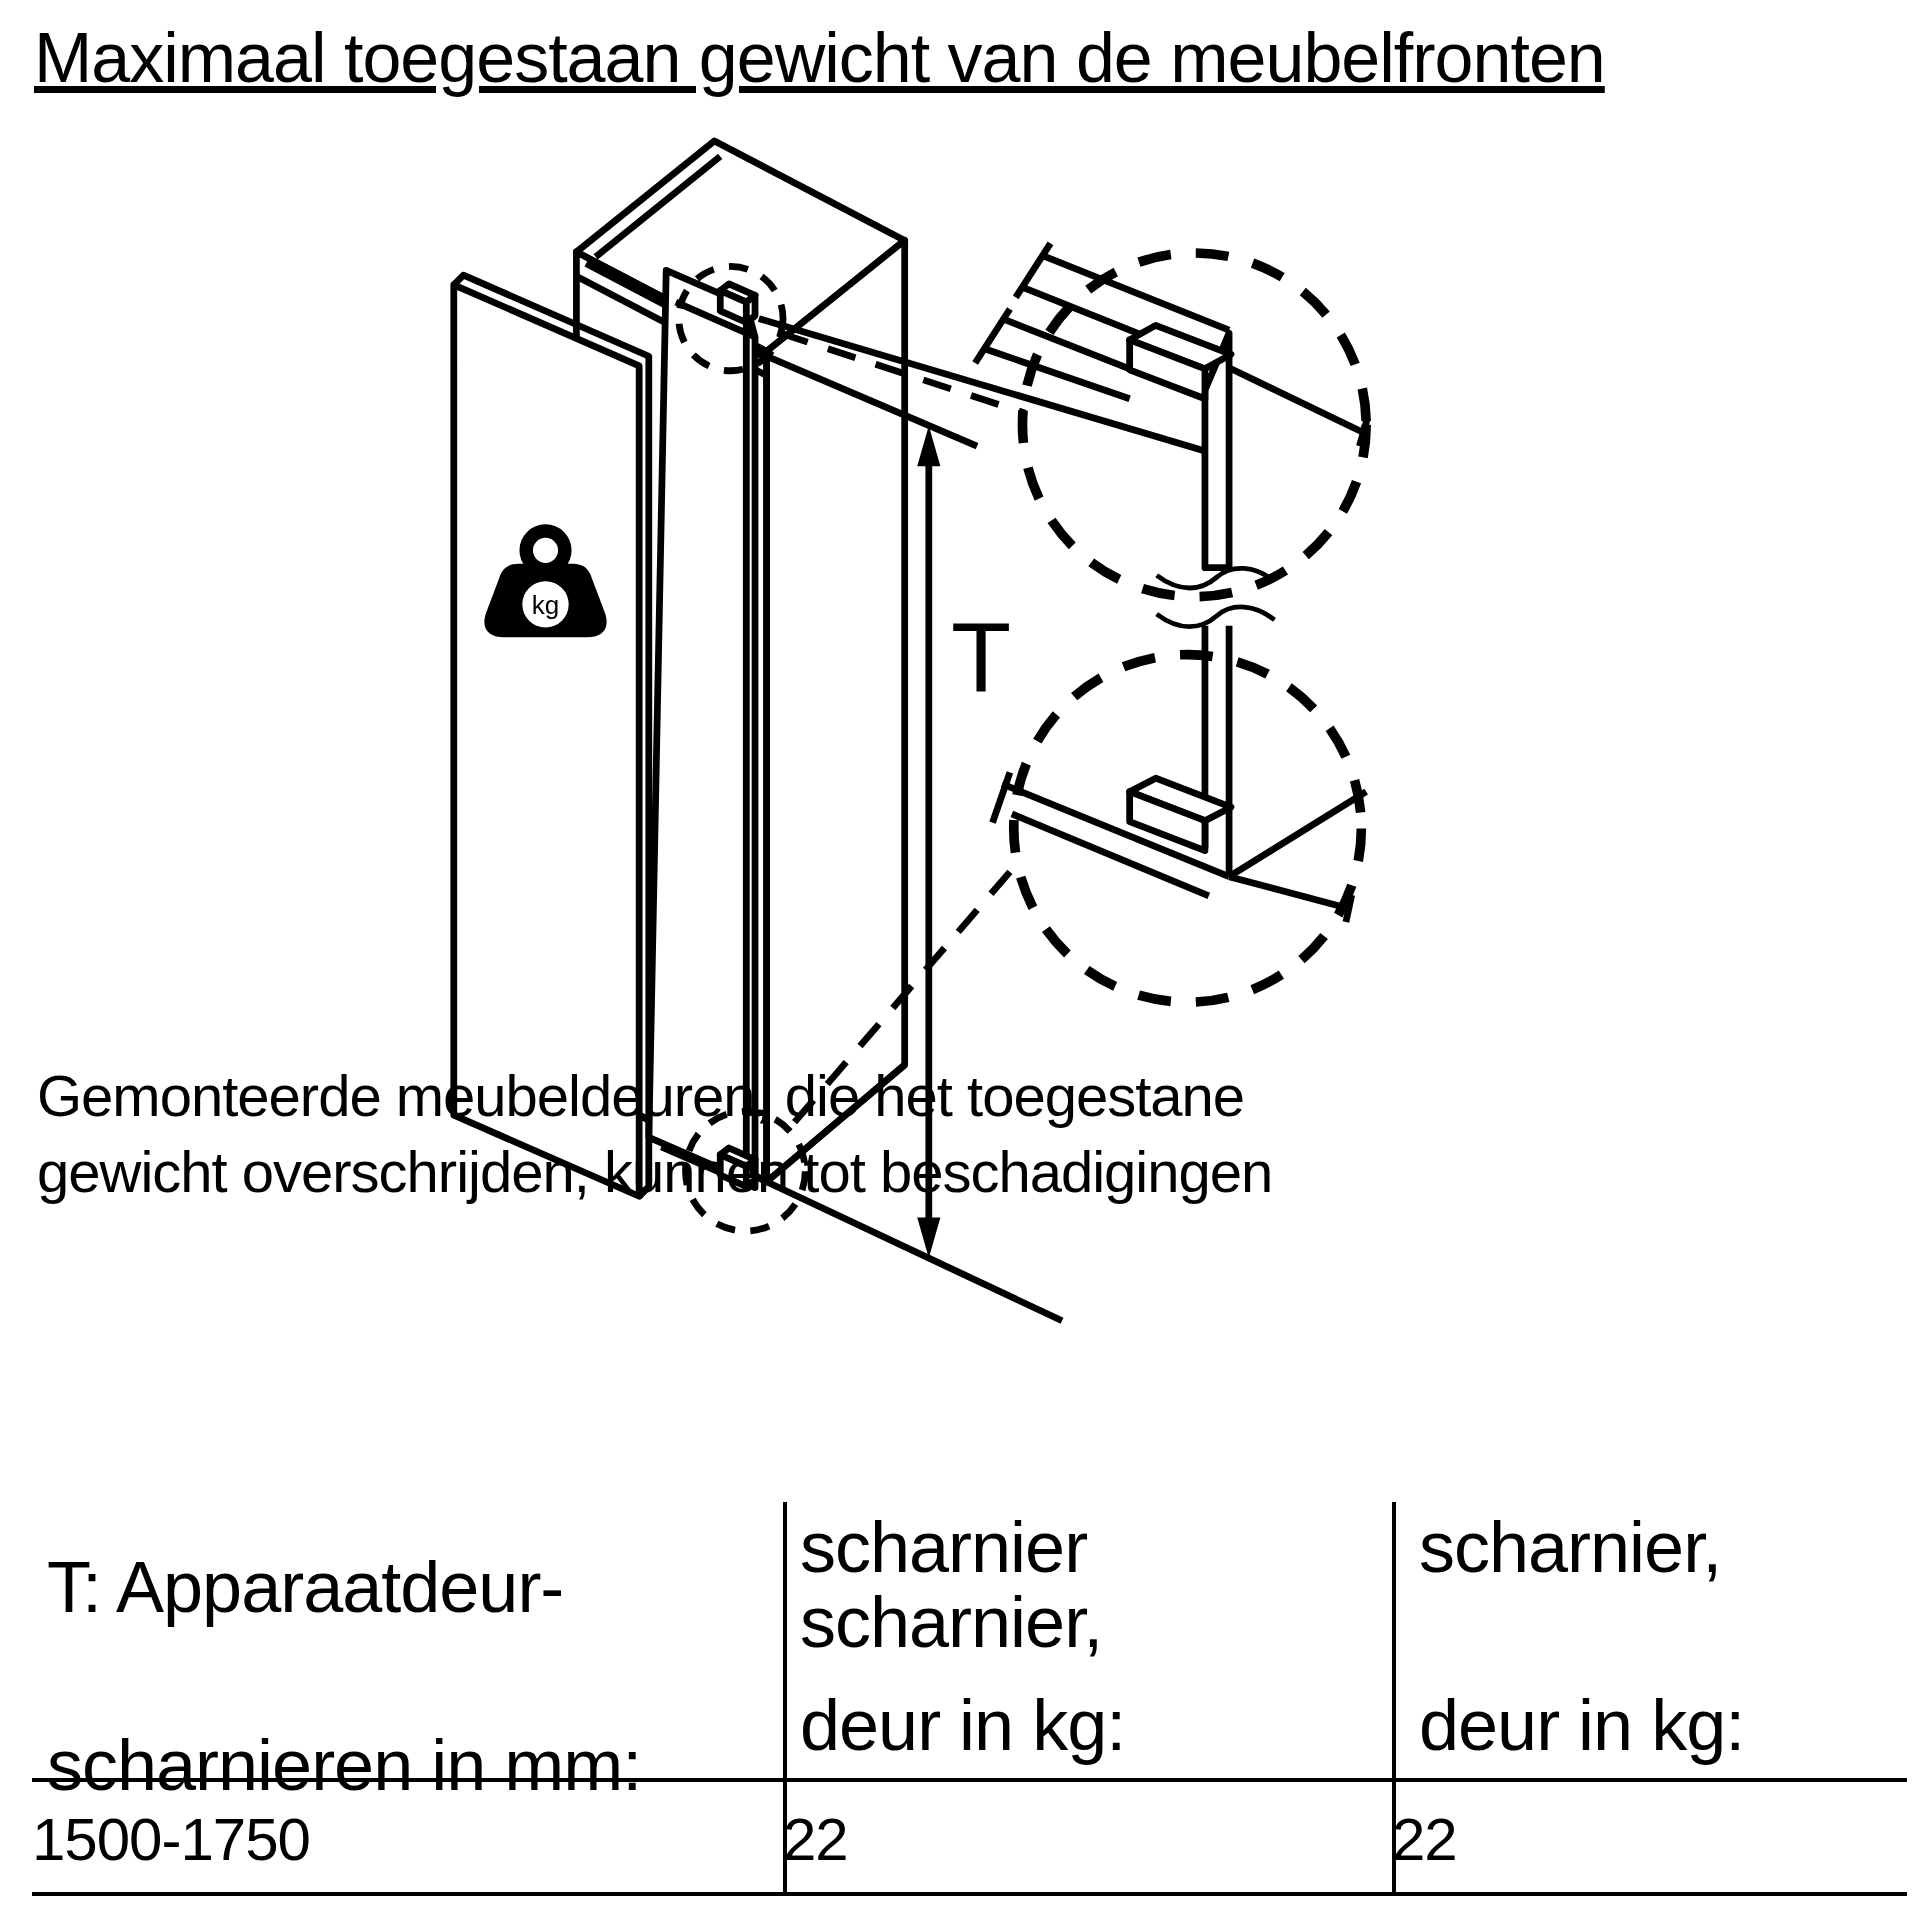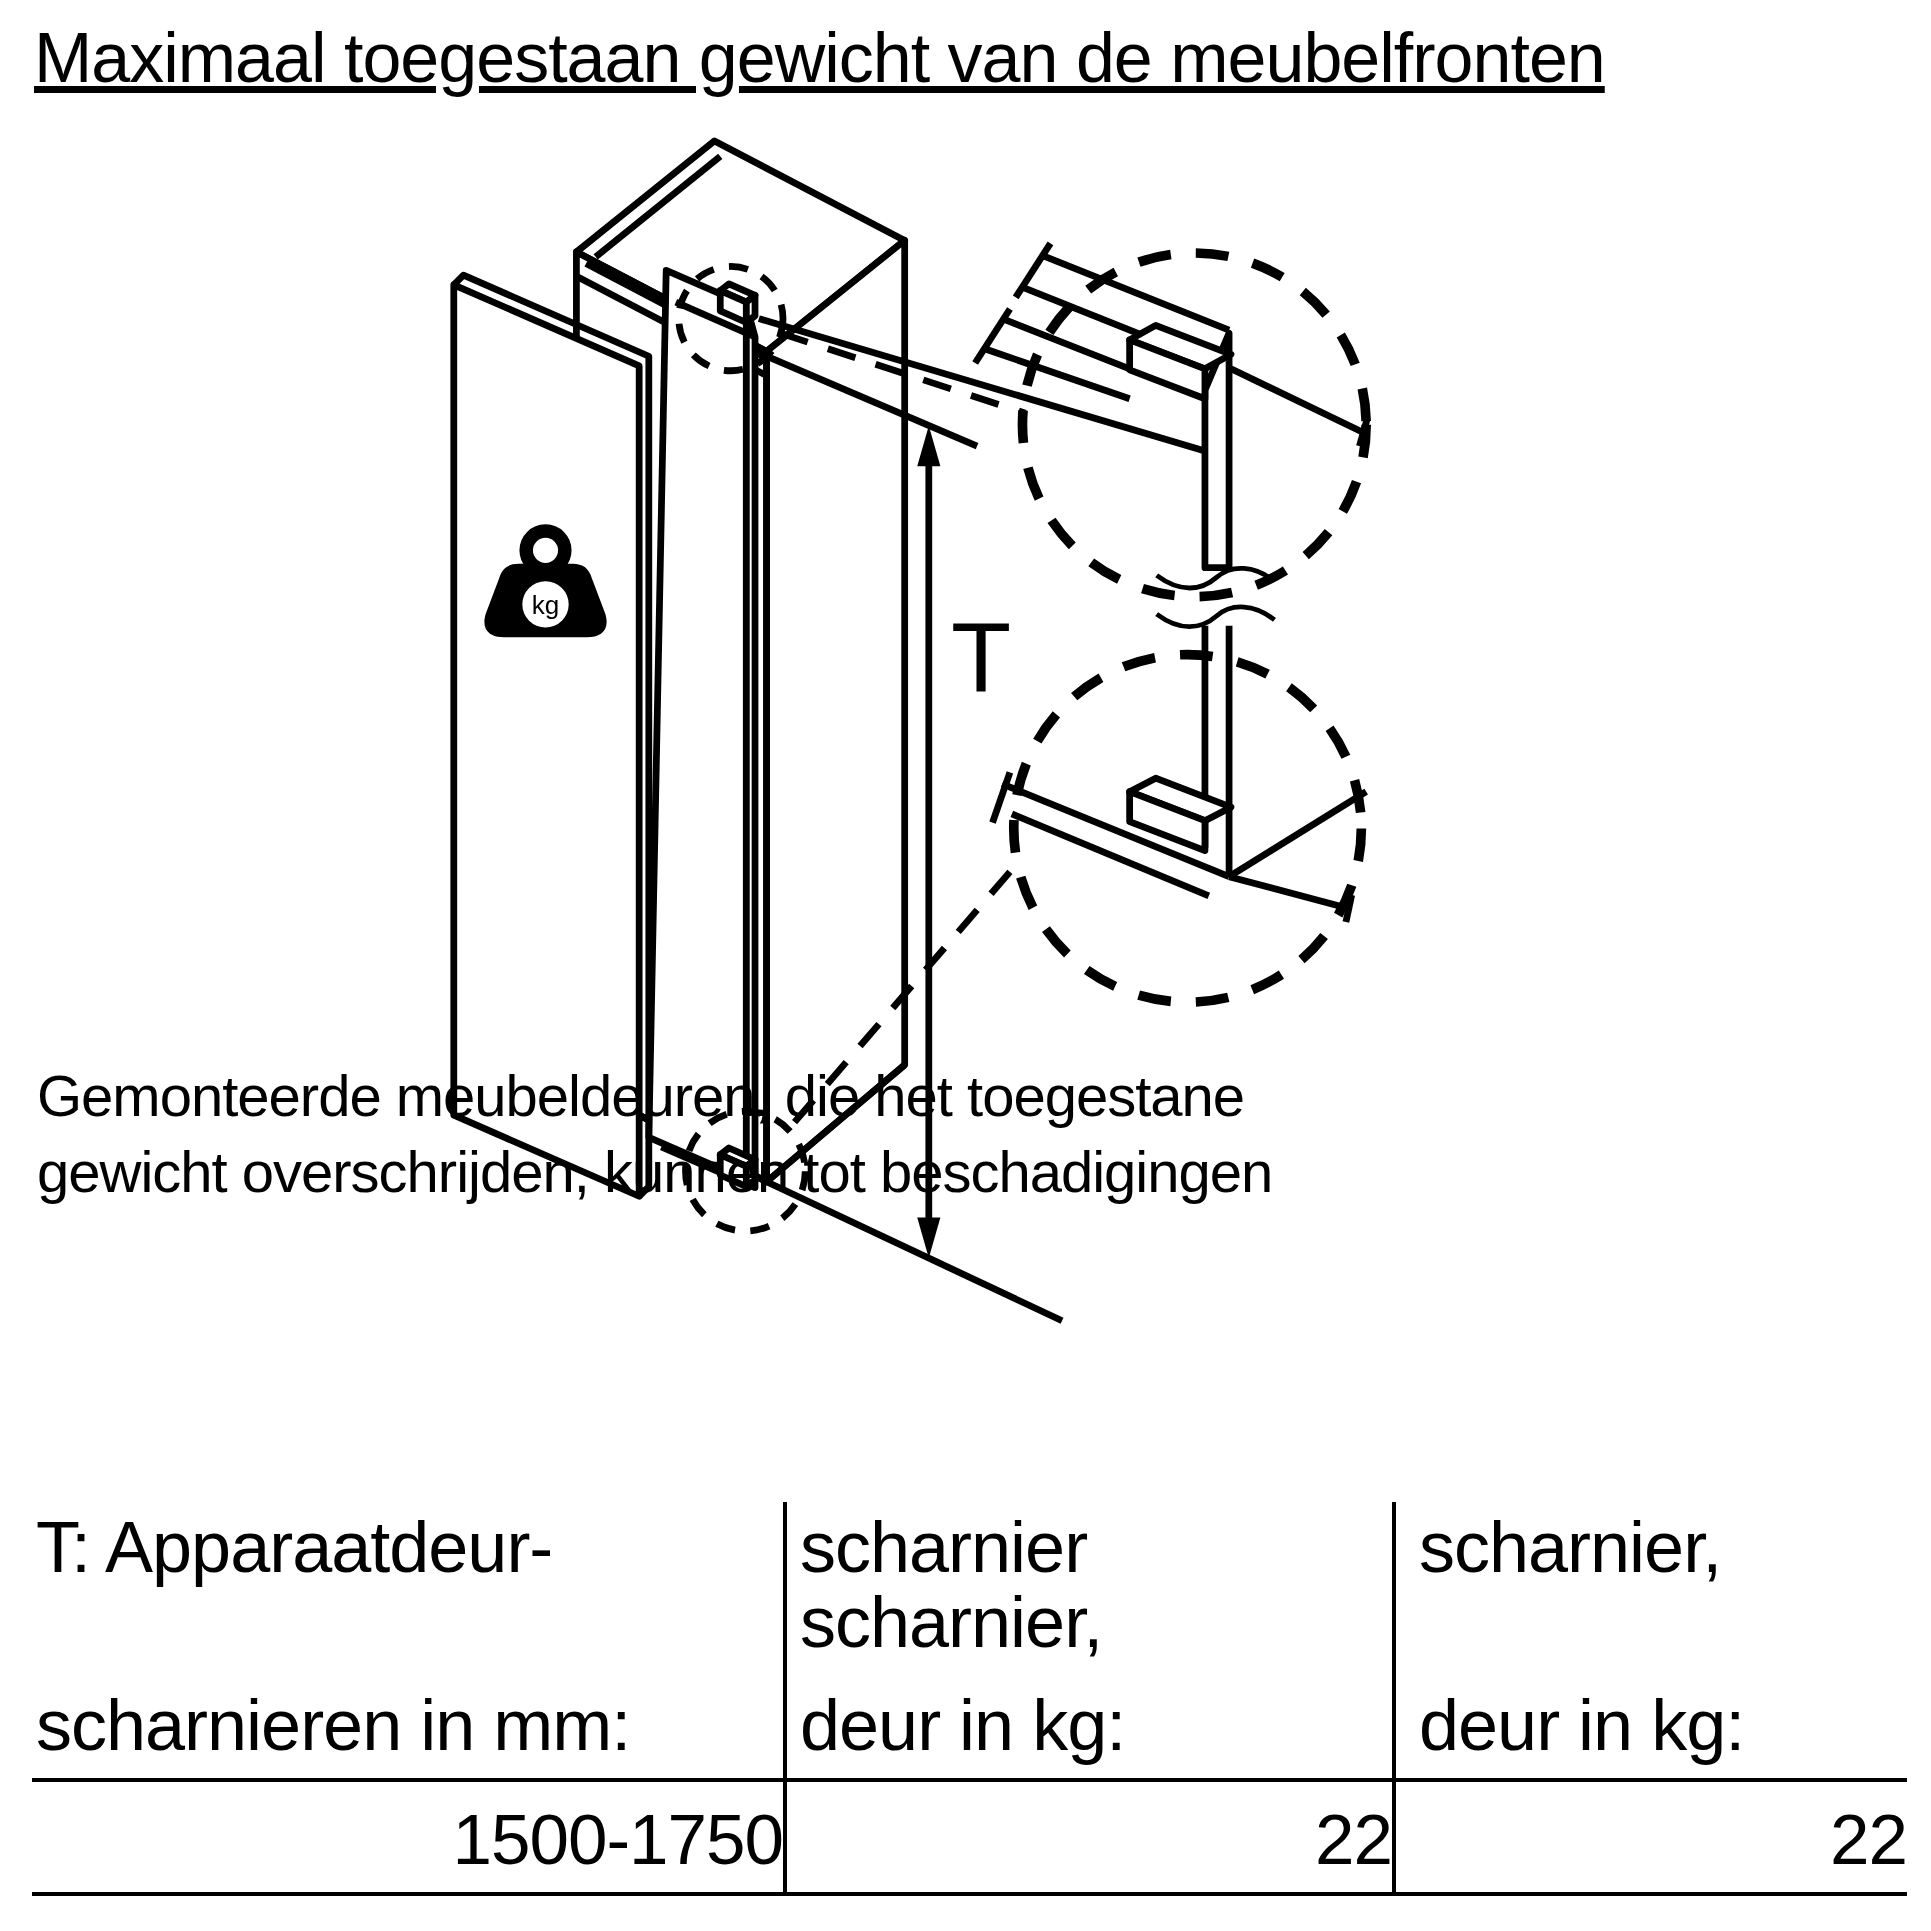--- a/index.html
+++ b/index.html
@@ -9,21 +9,21 @@
   }
   .abs{position:absolute;}
   #title{left:34px;top:20px;font-size:70px;line-height:76px;letter-spacing:-1px;white-space:nowrap;text-decoration:underline;}
   #diagram-svg{left:0;top:0;width:1931px;height:1931px;}
   #paragraph{left:37px;top:1058px;font-size:58px;line-height:76px;letter-spacing:-1px;white-space:nowrap;}
   #spec-table{left:32px;top:1492px;width:1875px;height:406px;}
   .vline{position:absolute;width:3.9px;background:#000;top:9.7px;height:394px;}
   .hline{position:absolute;left:0;width:1875px;height:3.9px;background:#000;}
   .hcell{position:absolute;top:18.3px;font-size:72px;line-height:75px;letter-spacing:-1px;white-space:nowrap;}
   .hcell .unit-line{position:absolute;top:178px;left:0;white-space:nowrap;}
-  .vcell{position:absolute;top:303px;font-size:71px;line-height:89px;text-align:right;letter-spacing:-1px;}
+  .vcell{position:absolute;top:303px;font-size:60px;line-height:89px;text-align:left;letter-spacing:-1px;}
   svg text{font-family:"Liberation Sans","DejaVu Sans",sans-serif;}
 </style>
 </head>
 <body>
 
 <div id="title" class="abs">Maximaal toegestaan gewicht van de meubelfronten</div>
 
 <svg id="diagram-svg" class="abs" viewBox="0 0 2000 2000" fill="none" stroke="#000" stroke-width="7" stroke-linejoin="round">
 
   <g>
@@ -125,21 +125,21 @@
   <div>Gemonteerde meubeldeuren, die het toegestane</div>
   <div>gewicht overschrijden, kunnen tot beschadigingen</div>
 </div>
 
 <div id="spec-table" class="abs">
   <div class="vline" style="left:751px;"></div>
   <div class="vline" style="left:1360px;"></div>
   <div class="hline" style="top:286px;"></div>
   <div class="hline" style="top:400px;"></div>
 
-  <div class="hcell" style="left:4px;">
+  <div class="hcell" style="left:15px;margin-top:40px;">
     <div>T: Apparaatdeur-</div>
     <div class="unit-line">scharnieren in mm:</div>
   </div>
   <div class="hcell" style="left:768px;">
     <div>scharnier</div>
     <div>scharnier,</div>
     <div class="unit-line">deur in kg:</div>
   </div>
   <div class="hcell" style="left:1387px;">
     <div>scharnier,</div>

